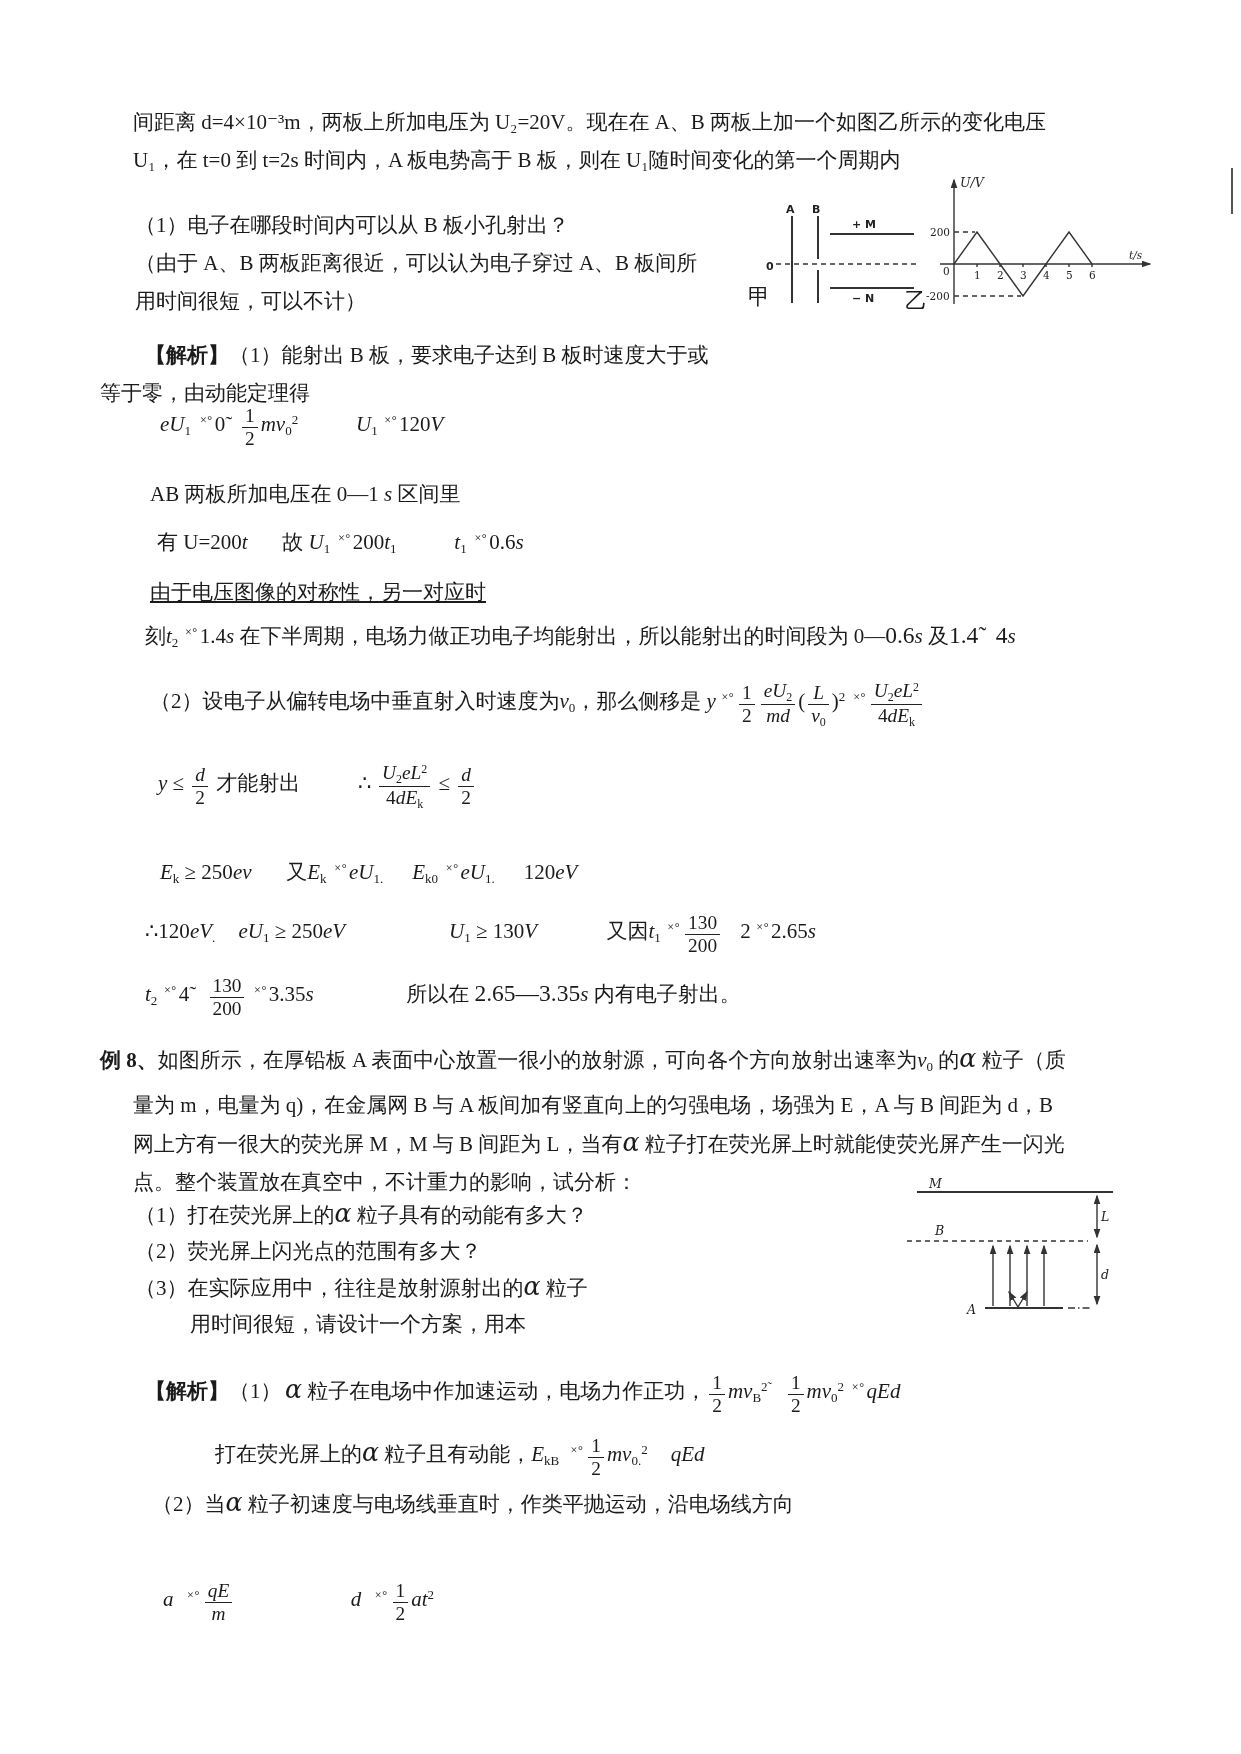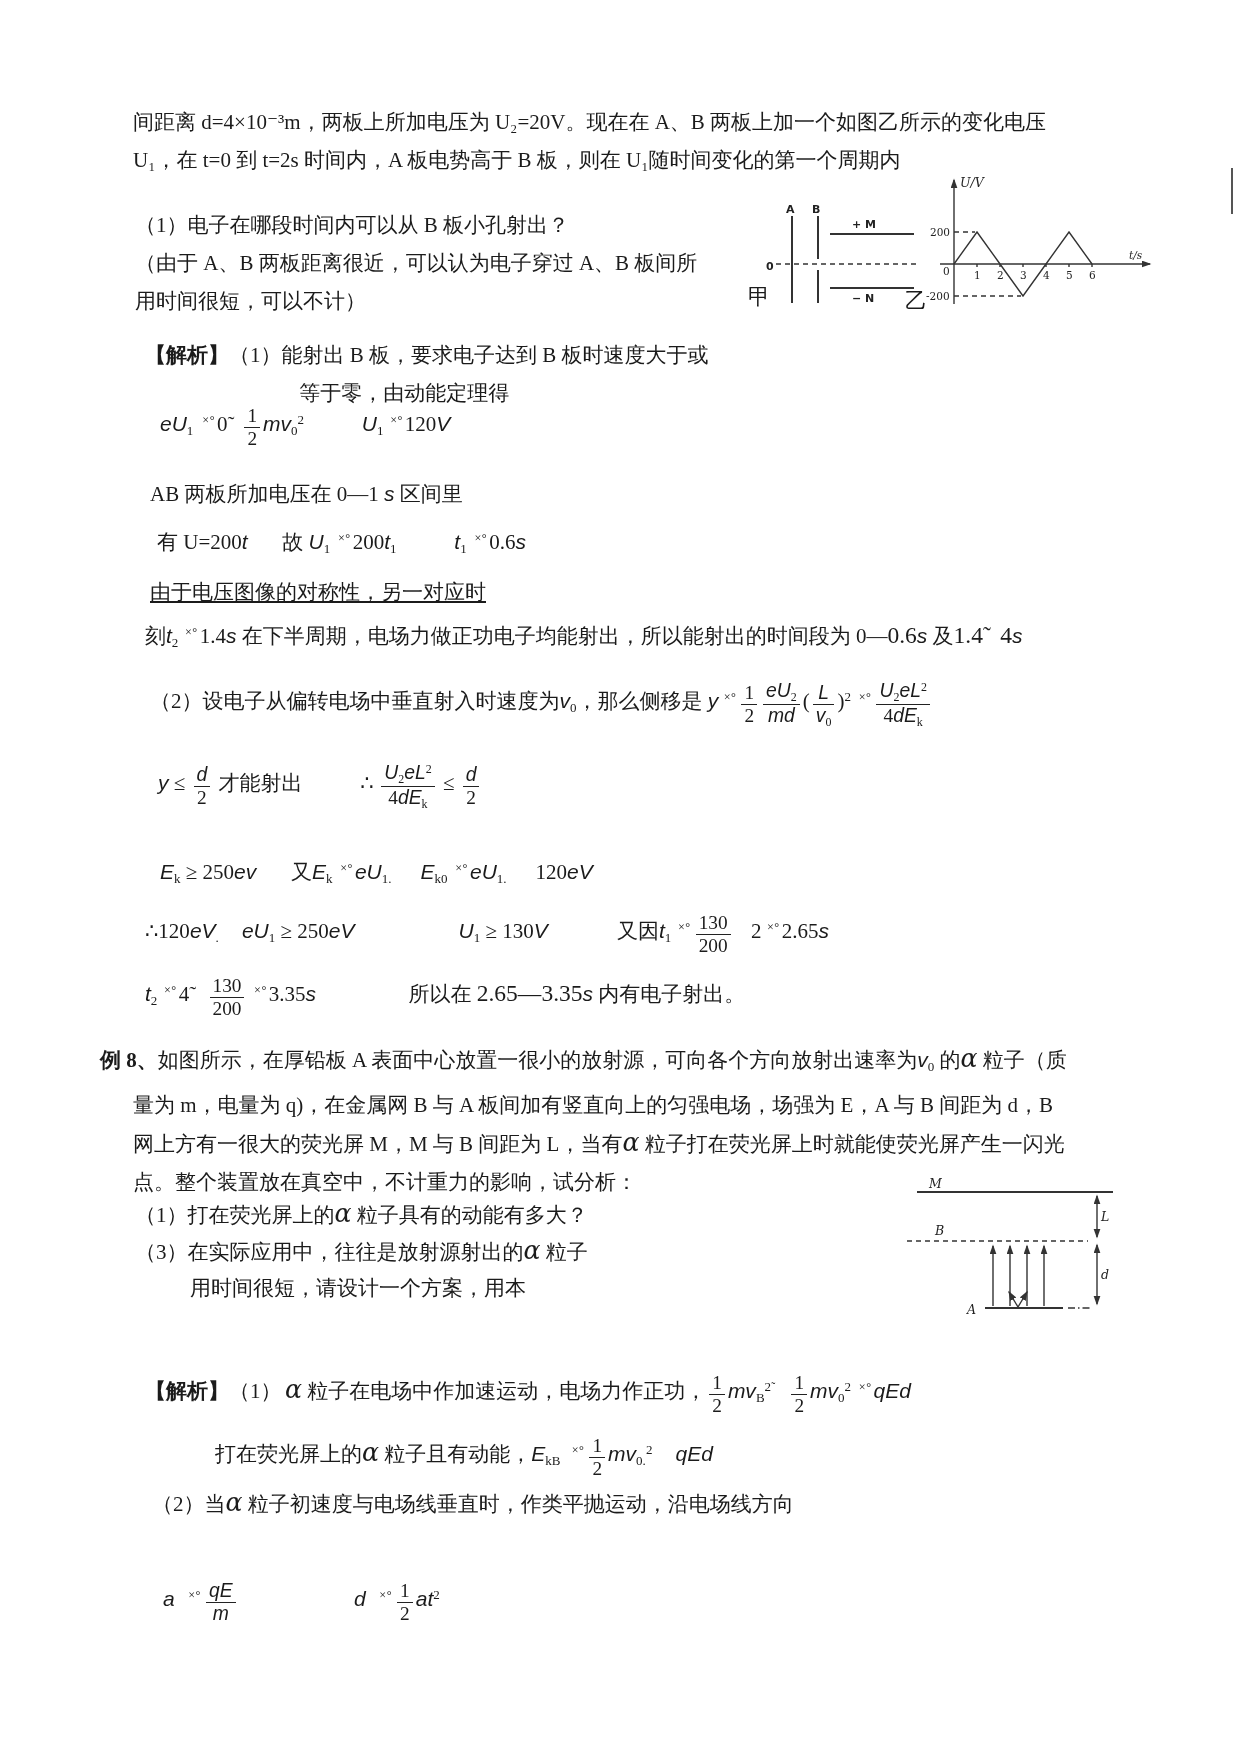--- a/index.html
+++ b/index.html
@@ -1,20 +1,20 @@
 <!DOCTYPE html>
 <html><head>
 <meta charset="utf-8">
 <style>
   html,body{margin:0;padding:0;background:#e8e8e8;}
   .page{position:relative;width:1241px;height:1754px;background:#ffffff;margin:0 auto;
         font-family:"Liberation Serif","DejaVu Serif",serif;color:#1b1b1b;font-size:21px;overflow:hidden;}
   .blk{position:absolute;white-space:nowrap;}
   .line{white-space:nowrap;}
-  i.mi{font-family:Liberation Sans, sans-serif;font-style:italic;text-align:center;}
+  i.mi{font-family:Liberation Serif, serif;font-style:italic;text-align:center;}
   i.alpha{font-family:"DejaVu Serif",serif;font-style:italic;font-size:1.2em;}
   b{font-weight:bold;}
   .big{font-size:1.12em;}
   sub{font-size:0.62em;vertical-align:-0.3em;}
   sup{font-size:0.62em;vertical-align:0.5em;}
   .xo{font-size:0.58em;vertical-align:0.55em;letter-spacing:0.5px;margin:0 2px;}
   .gap{display:inline-block;}
   .fr{display:inline-block;vertical-align:-0.75em;text-align:center;font-size:0.92em;line-height:1.15;margin:0 3px;}
   .fr .nu{display:block;border-bottom:1.4px solid #222;padding:0 3px;}
   .fr .de{display:block;padding:0 3px;}
@@ -94,21 +94,21 @@
         </g>
       <polyline points="29,92 52,60 75,92 98,124 121,92 144,60 167,92"></polyline>
     </svg>
     <div class="caption" style="left:215px;top:114px;">乙</div>
   </div>
 
   <div class="artifact" style="left:1231px;top:168px;width:2px;height:46px;"></div>
 
   <div class="blk" style="left:100px;top:336px;line-height:38px;">
       <div class="line" style="padding-left: 45px;"><b>【解析】</b>（1）能射出 B 板，要求电子达到 B 板时速度大于或</div>
-      <div class="line" style="padding-left: 0px; text-align: center;">等于零，由动能定理得</div>
+      <div class="line" style="padding-left: 0px;">等于零，由动能定理得</div>
     </div>
 
   <div class="blk" style="left:160px;top:405px;"><i class="mi">eU</i><sub>1</sub><span class="gap" style="width: 0.33em;"></span><span class="xo">×°</span>0̃<span class="gap" style="width: 0.66em;"></span><span class="fr"><span class="nu">1</span><span class="de">2</span></span><i class="mi">mv</i><sub>0</sub><sup>2</sup><span class="gap" style="width: 2.75em;"></span><i class="mi">U</i><sub>1</sub><span class="gap" style="width: 0.22em;"></span><span class="xo">×°</span>120<i class="mi">V</i></div>
 
   <div class="blk" style="left:150px;top:480px;">AB 两板所加电压在 0—1 <i class="mi">s</i> 区间里</div>
 
   <div class="blk" style="left:157px;top:528px;">有 U=200<i class="mi">t</i><span class="gap" style="width: 1.65em;"></span>故 <i class="mi">U</i><sub>1</sub><span class="gap" style="width: 0.275em;"></span><span class="xo">×°</span>200<i class="mi">t</i><sub>1</sub><span class="gap" style="width: 2.75em;"></span><i class="mi">t</i><sub>1</sub><span class="gap" style="width: 0.275em;"></span><span class="xo">×°</span>0.6<i class="mi">s</i></div>
 
   <div class="blk" style="left:150px;top:578px;text-decoration:underline;">由于电压图像的对称性，另一对应时</div>
 
@@ -126,20 +126,21 @@
 
   <div class="blk" style="left:100px;top:1040px;line-height:38px;">
       <div class="line" style="padding-left: 0px;"><b>例 8、</b>如图所示，在厚铅板 A 表面中心放置一很小的放射源，可向各个方向放射出速率为<i class="mi">v</i><sub>0</sub> 的<i class="alpha">α</i> 粒子（质</div>
       <div class="line" style="padding-left: 33px;">量为 m，电量为 q)，在金属网 B 与 A 板间加有竖直向上的匀强电场，场强为 E，A 与 B 间距为 d，B</div>
       <div class="line" style="padding-left: 33px;">网上方有一很大的荧光屏 M，M 与 B 间距为 L，当有<i class="alpha">α</i> 粒子打在荧光屏上时就能使荧光屏产生一闪光</div>
       <div class="line" style="padding-left: 33px;">点。整个装置放在真空中，不计重力的影响，试分析：</div>
     </div>
 
   <div class="blk" style="left:135px;top:1196px;line-height:36px;">
       <div class="line" style="padding-left: 0px; text-align: right;">（1）打在荧光屏上的<i class="alpha">α</i> 粒子具有的动能有多大？</div>
+      <div class="line" style="padding-left: 0px;">（2）荧光屏上闪光点的范围有多大？</div>
       <div class="line" style="padding-left: 0px;">（3）在实际应用中，往往是放射源射出的<i class="alpha">α</i> 粒子</div>
       <div class="line" style="padding-left: 55px;">用时间很短，请设计一个方案，用本</div>
     </div>
 
   <div class="fig" style="left:905px;top:1178px;width:220px;height:142px;">
     <svg style="left:0;top:0;" width="218" height="142" viewBox="0 0 218 142">
       <defs>
         <marker id="ah2" markerWidth="8" markerHeight="6" refX="6" refY="2.5" orient="auto">
           <path d="M0,0 L7,2.5 L0,5 z" fill="#333"></path>
         </marker>

